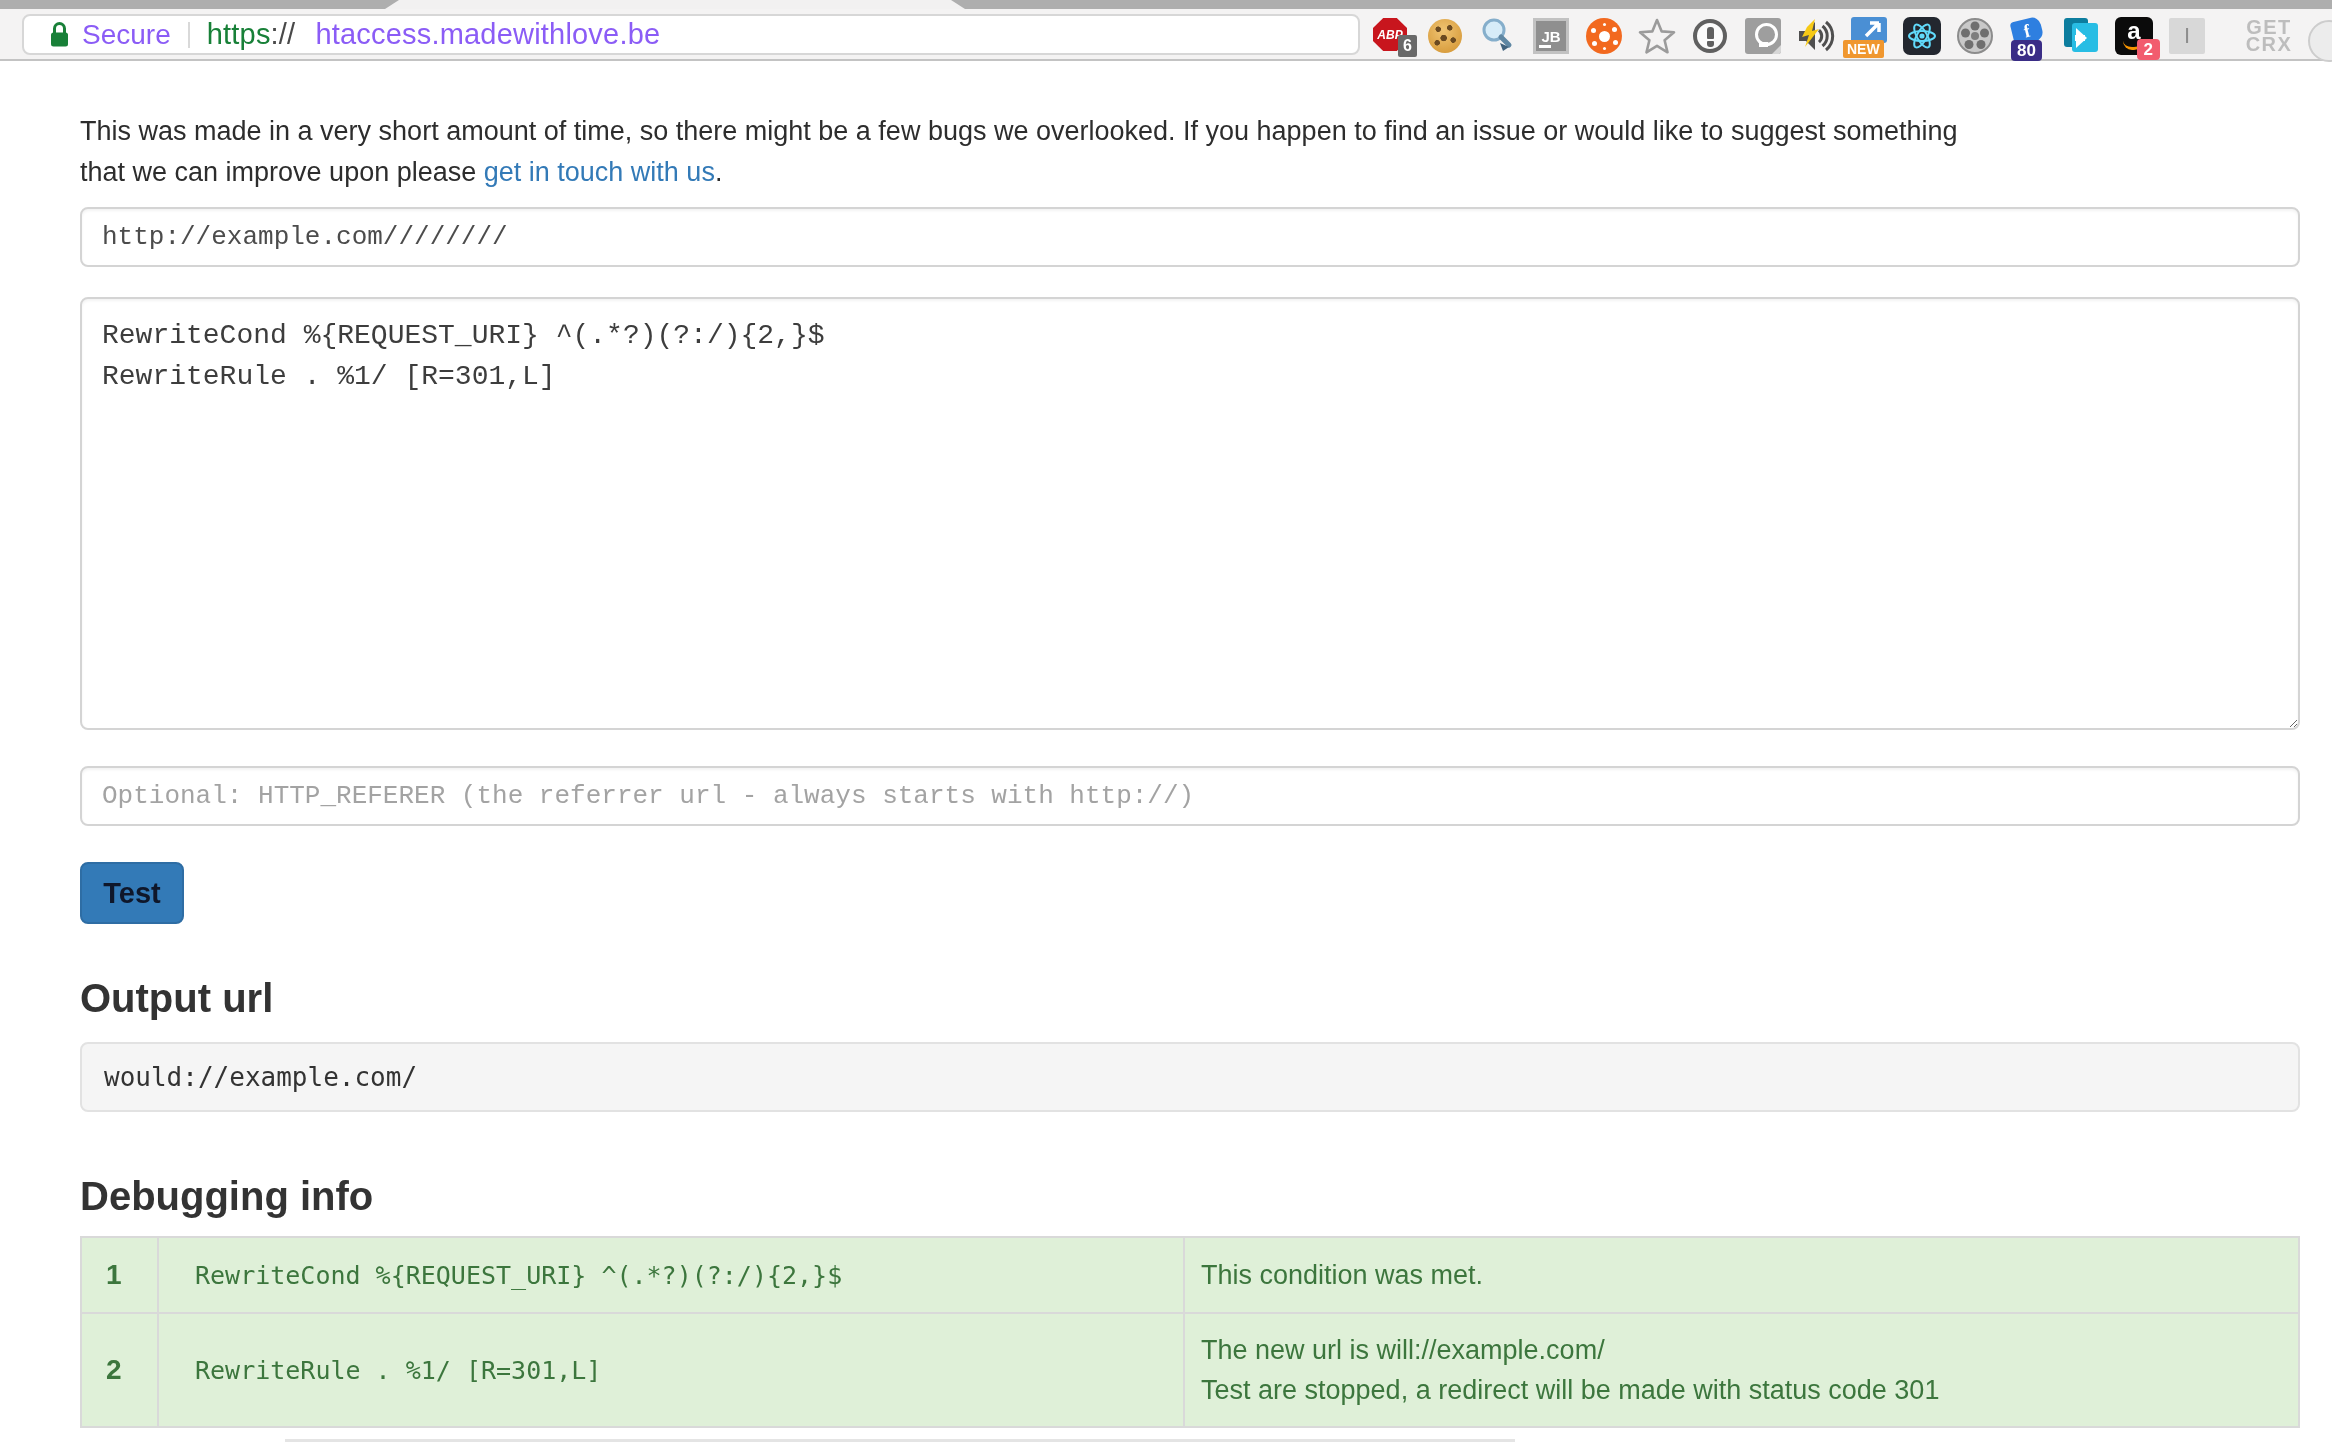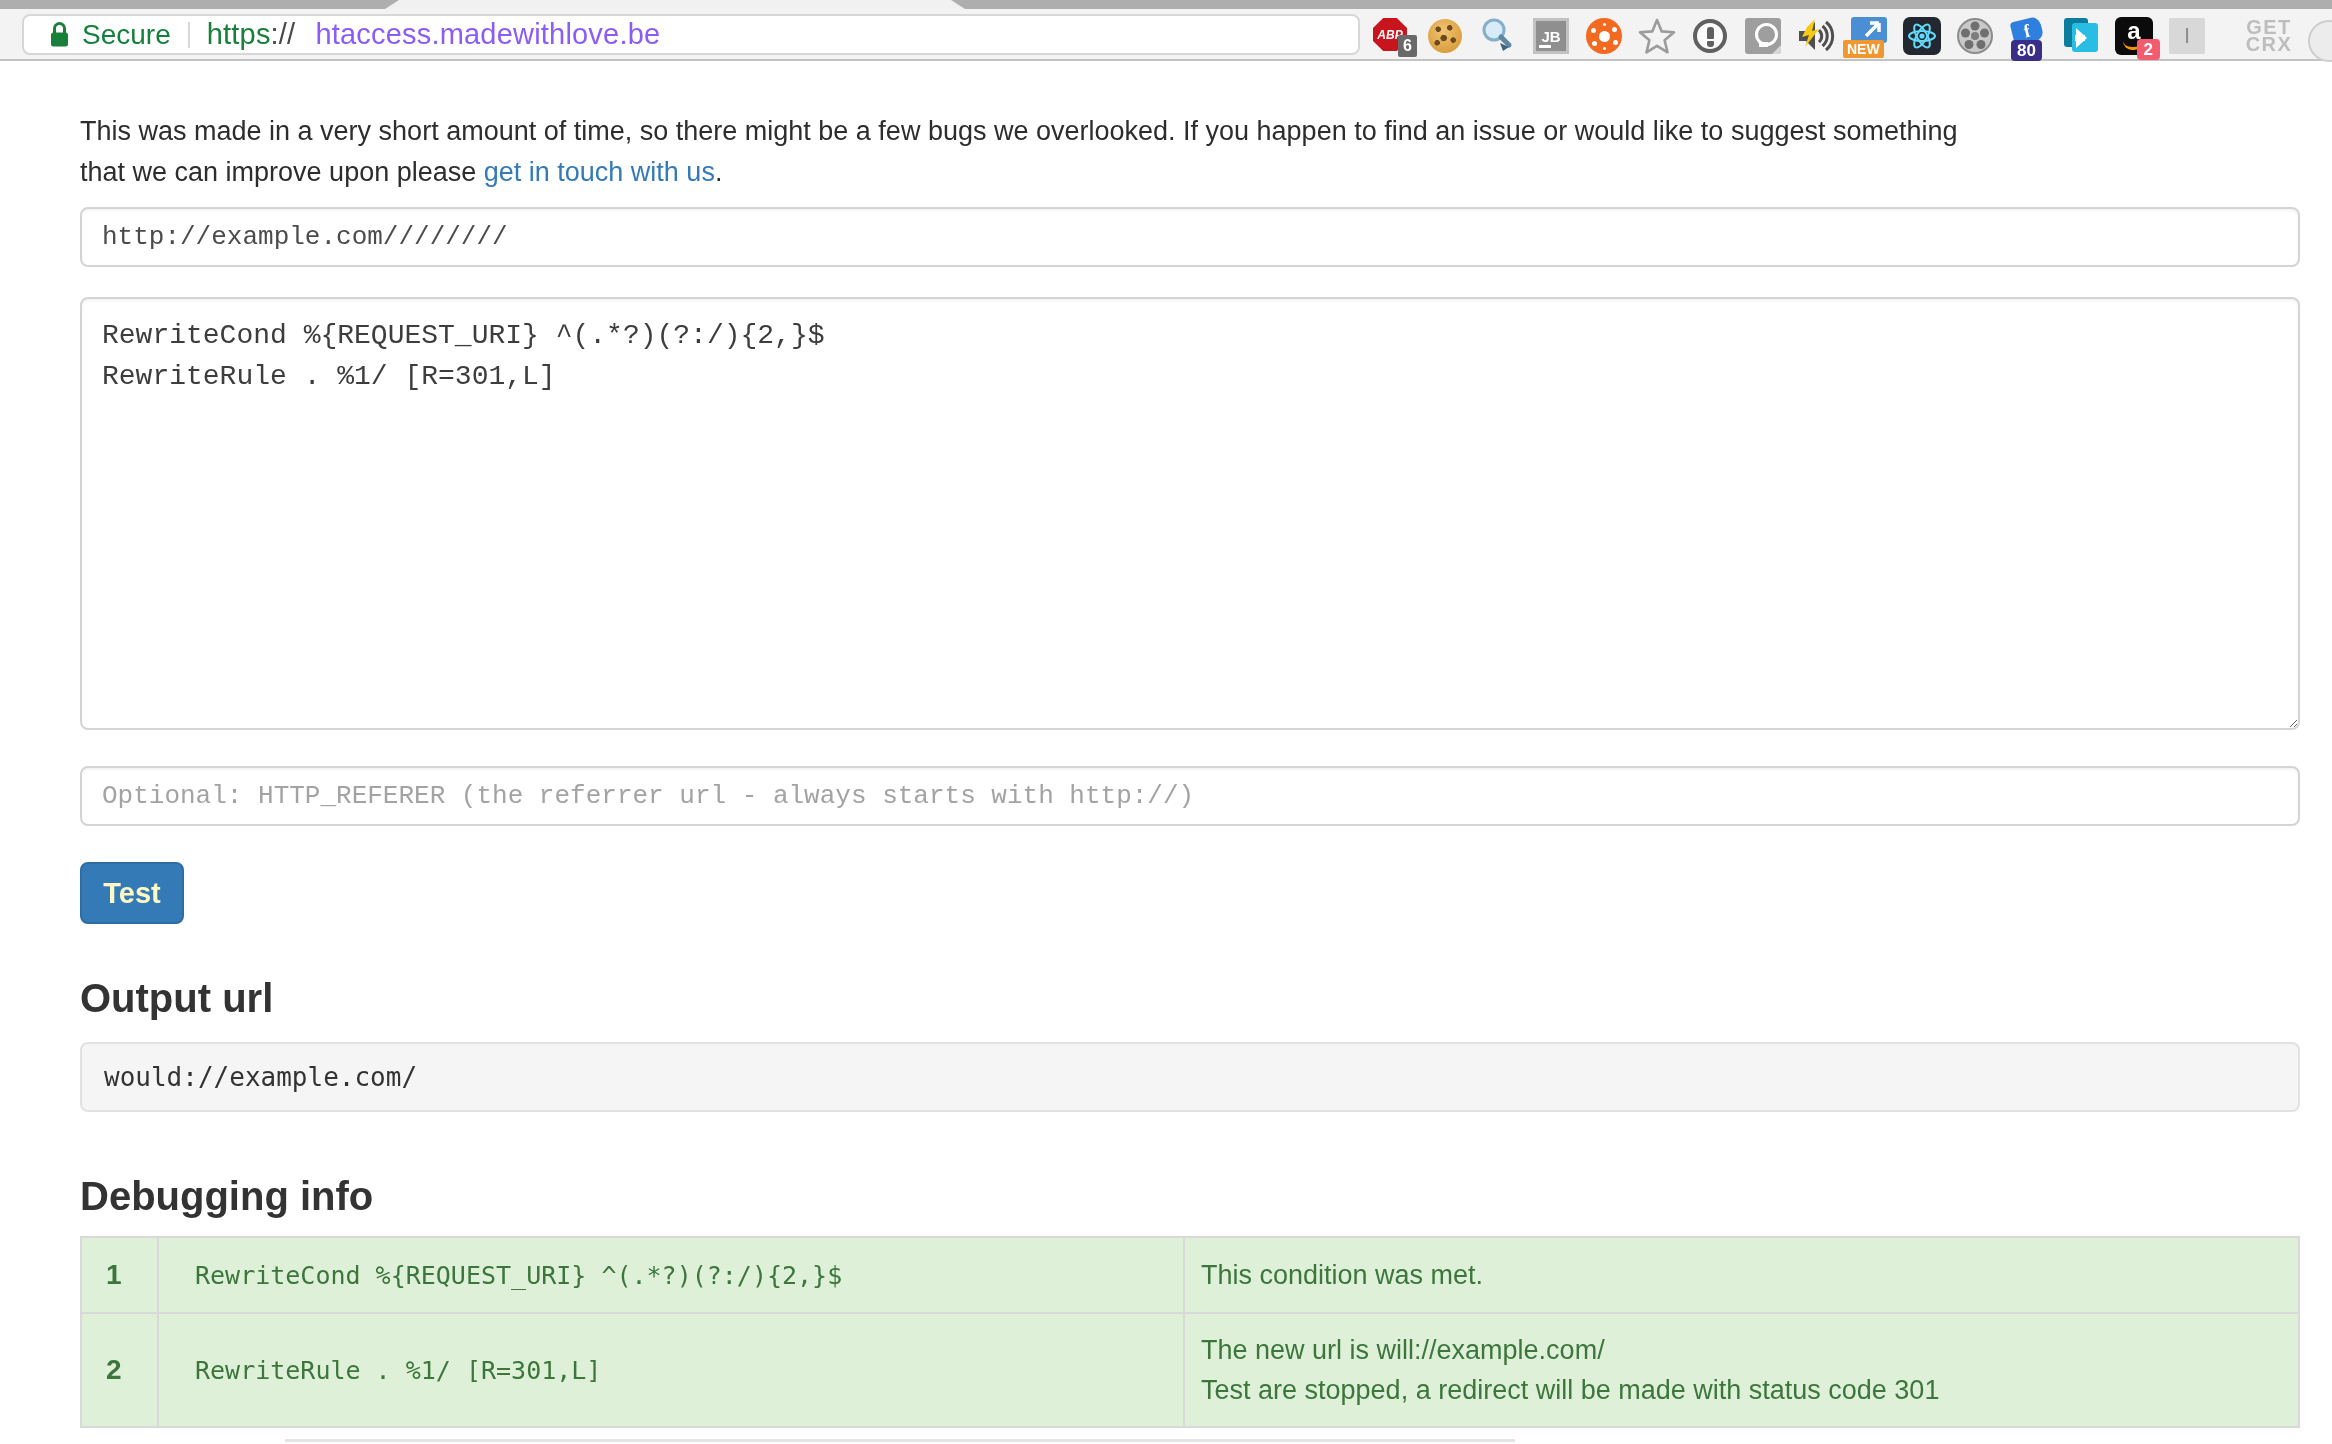--- a/index.html
+++ b/index.html
@@ -12,21 +12,21 @@
       background:#f2f1f1;
       clip-path:polygon(0 100%, 14px 0, calc(100% - 14px) 0, 100% 100%); }
 
   .toolbar { position:relative; height:52px; background:#f4f3f3;
              border-bottom:2px solid #c3c3c3; }
 
   .addressbar { position:absolute; left:22px; top:5px; width:1338px; height:41px;
       background:#fff; border:2px solid #d7d7d7; border-radius:8px;
       display:flex; align-items:center; }
   .lock-wrap { margin-left:24px; display:flex; align-items:center; }
-  .secure { color:#15803d; font-size:28px; margin-left:11px; }
+  .secure { color:#8b5cf6; font-size:28px; margin-left:11px; }
   .chip-divider { width:2px; height:26px; background:#d9d9d9; margin:0 17px; }
   .url { font-size:29px; letter-spacing:.2px; }
   .url .scheme { color:#188038; }
   .url .sep { color:#494949; }
   .url .host { color:#8b5cf6;margin-left:20px; }
 
   .exts { position:absolute; left:1372px; top:7px; display:flex; gap:13px; align-items:center; height:40px; }
   .ext { position:relative; width:40px; height:40px; flex:0 0 auto; }
   .ext svg { position:absolute; inset:0; width:40px; height:40px; }
   .badge { position:absolute; background:#696969; color:#fff; font-size:16px; line-height:1;
@@ -111,21 +111,21 @@
   .url-input { margin-top:14px; height:60px; padding:0 20px;
       font-family:"Liberation Mono", monospace; font-size:26px; color:#4c4c4c; }
   .rules-area { margin-top:30px; height:433px; padding:16px 20px;
       font-family:"Liberation Mono", monospace; font-size:28px; line-height:41px; color:#3d3d3d;
       resize:vertical; }
   .referer-input { margin-top:36px; height:60px; padding:0 20px;
       font-family:"Liberation Mono", monospace; font-size:26px; color:#3d3d3d; }
   .referer-input::placeholder { color:#a3a3a3; opacity:1; }
 
   .test-btn { display:block; margin-top:36px; width:104px; height:62px; background:#337ab7;
-      border:2px solid #2e6da4; border-radius:8px; color:#fef9c3; font-size:29px; font-weight:bold;
+      border:2px solid #2e6da4; border-radius:8px; color:#0f172a; font-size:29px; font-weight:bold;
       font-family:"Liberation Sans", sans-serif; cursor:pointer; }
 
   h2 { font-size:40px; line-height:44px; font-weight:bold; color:#333; }
   .h-output { margin-top:52px; }
   .output-box { margin-top:22px; width:100%; height:70px; background:#f5f5f5;
       border:2px solid #e2e2e2; border-radius:8px; display:flex; align-items:center;
       padding:0 22px; font-family:"DejaVu Sans Mono", monospace; font-size:26px; color:#333; }
   .h-debug { margin-top:62px; }
 
   table.dbg { margin-top:18px; width:100%; border-collapse:collapse; table-layout:fixed; }

